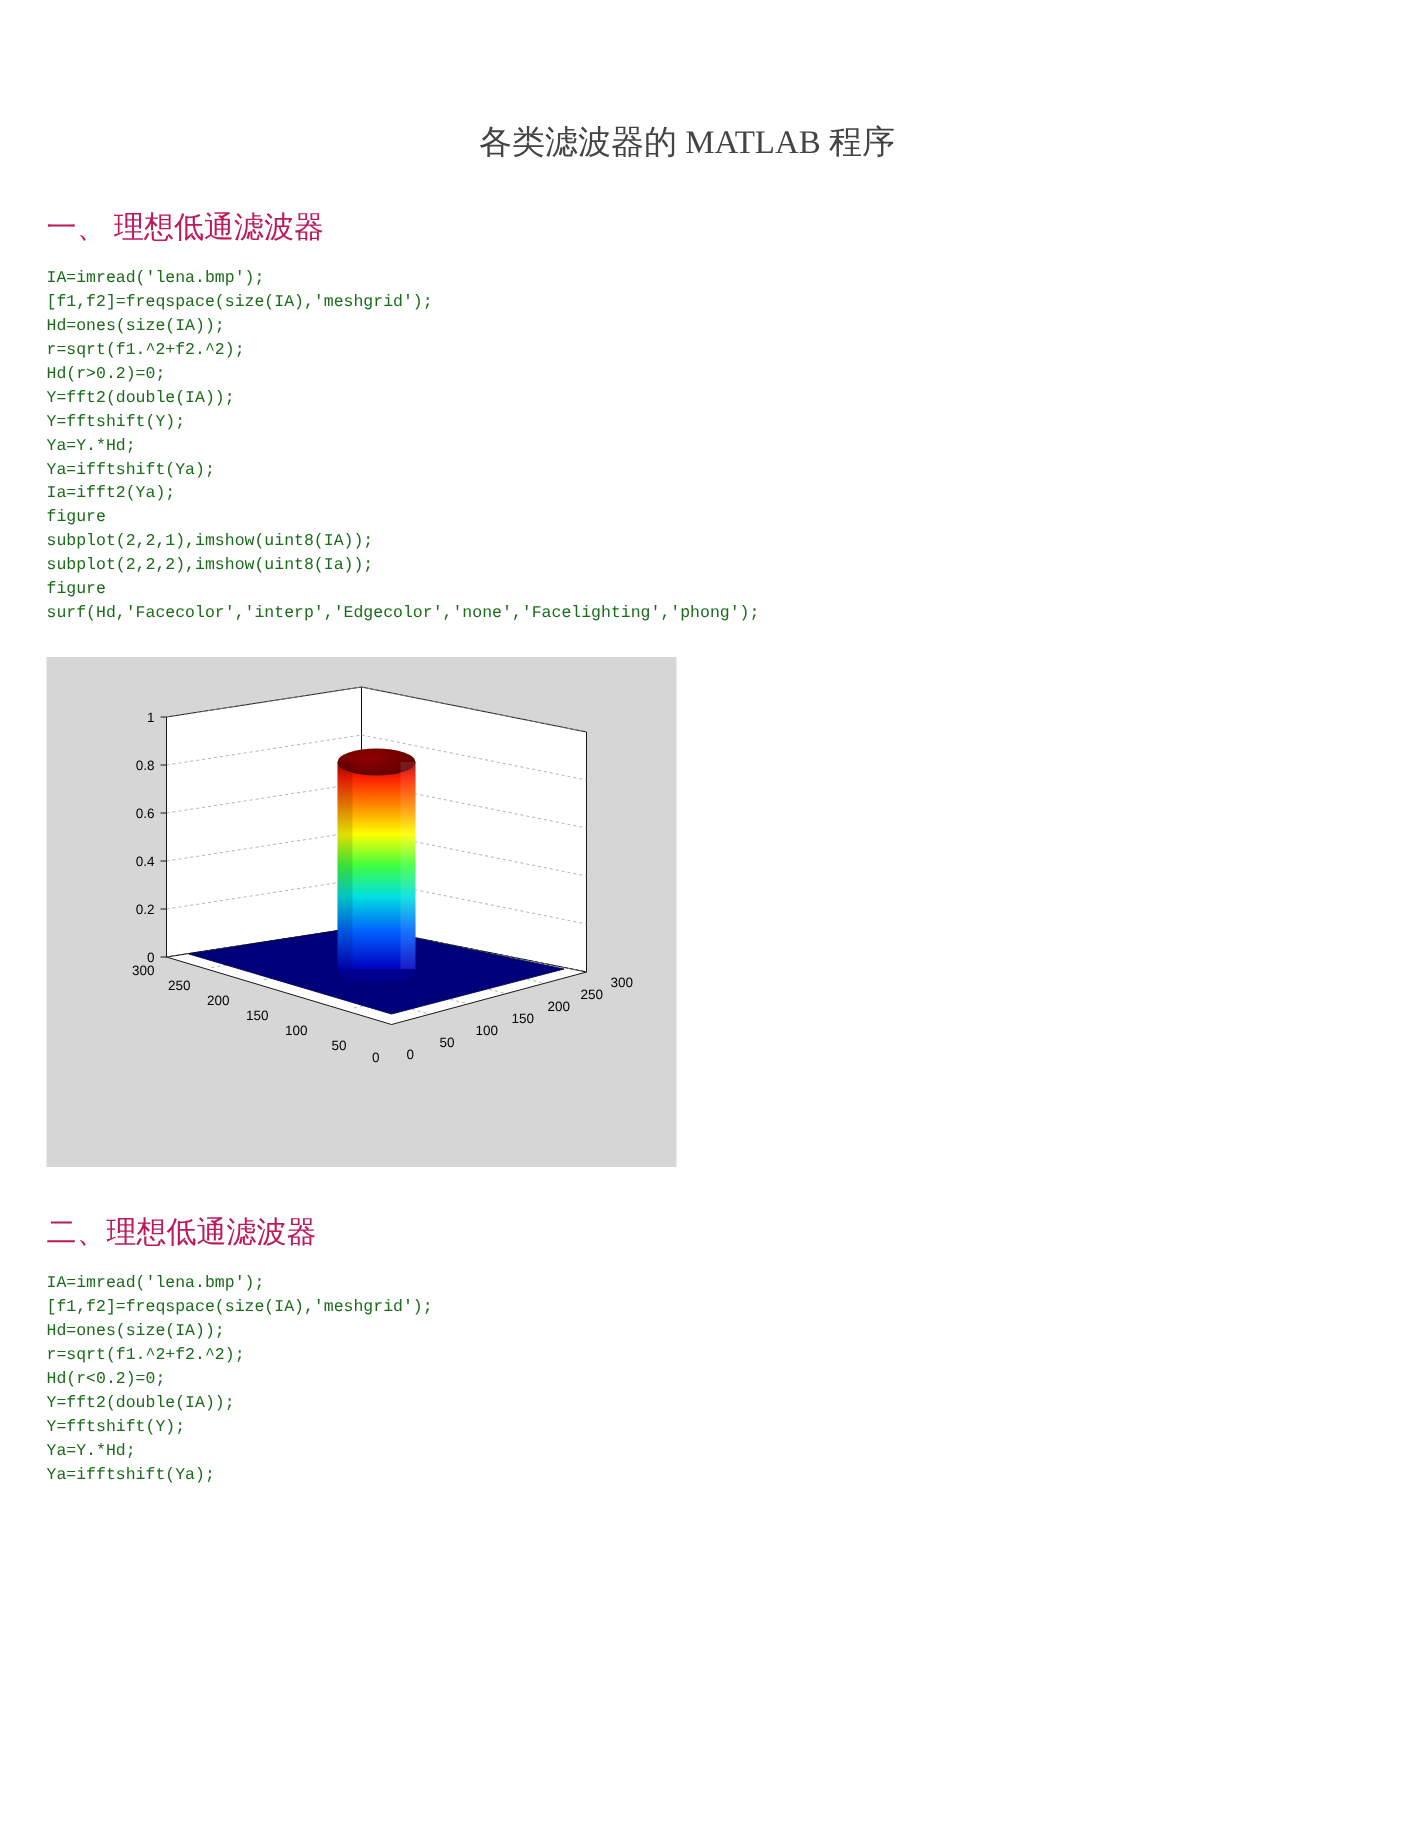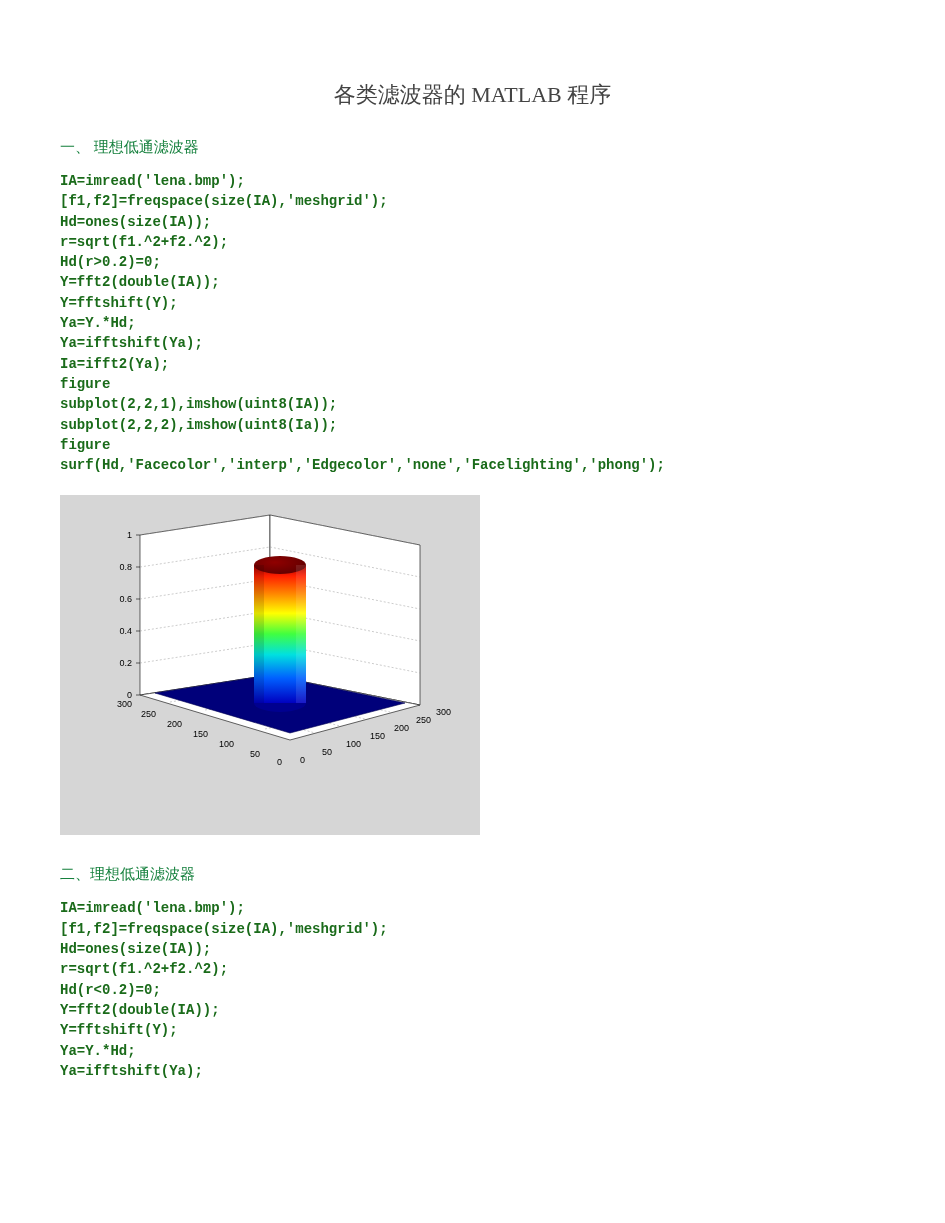--- a/index.html
+++ b/index.html
@@ -5,38 +5,38 @@
   body {
     background: #ffffff;
     margin: 0;
     padding: 0;
     font-family: "Times New Roman", SimSun, serif;
     color: #000;
   }
   .page {
     width: 945px;
     margin: 0 auto;
-    padding: 80px 60px 40px 60px;
+    padding: 80px 60px 40px 31px;
     box-sizing: border-box;
   }
   .title {
     text-align: center;
     font-size: 22px;
     color: #444;
     margin-bottom: 28px;
   }
   .section-heading {
-    font-size: 15px;
-    color: #15803d;
+    font-size: 20px;
+    color: #be185d;
     margin: 10px 0 14px 0;
   }
   .code-block {
     font-family: "Courier New", monospace;
-    font-size: 14px;
-    font-weight: bold;
+    font-size: 11px;
+    font-weight: normal;
     color: #1a6b1a;
     white-space: pre;
     line-height: 1.45;
     margin-bottom: 20px;
   }
   .figure-box {
     width: 420px;
     height: 340px;
     background: #d6d6d6;
     position: relative;

